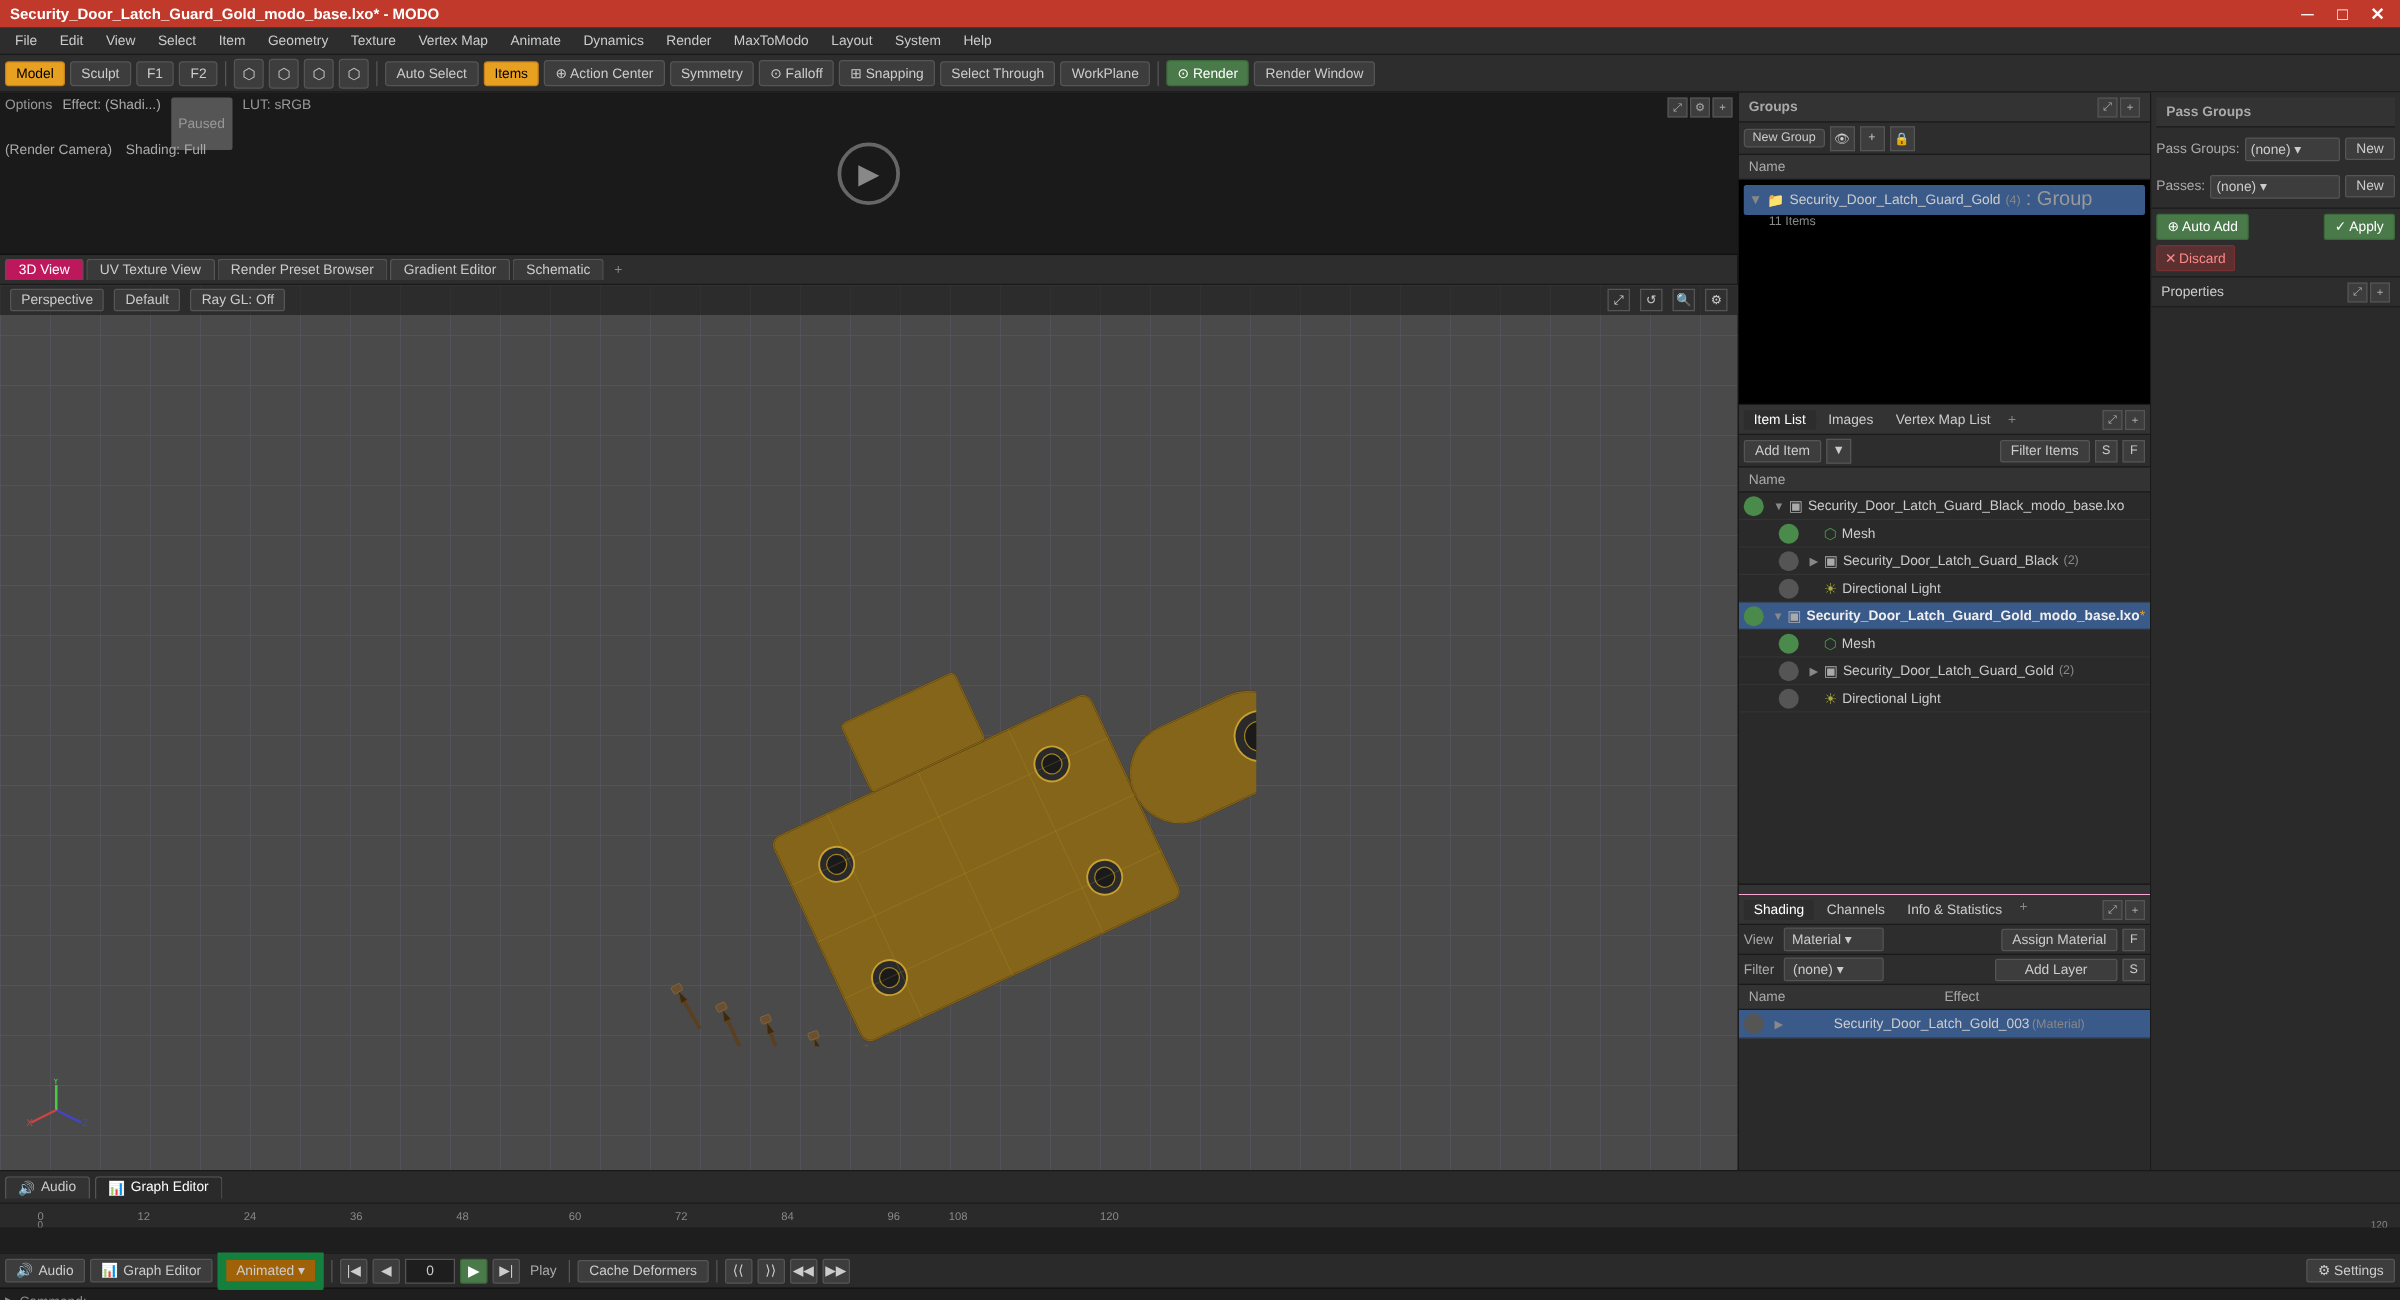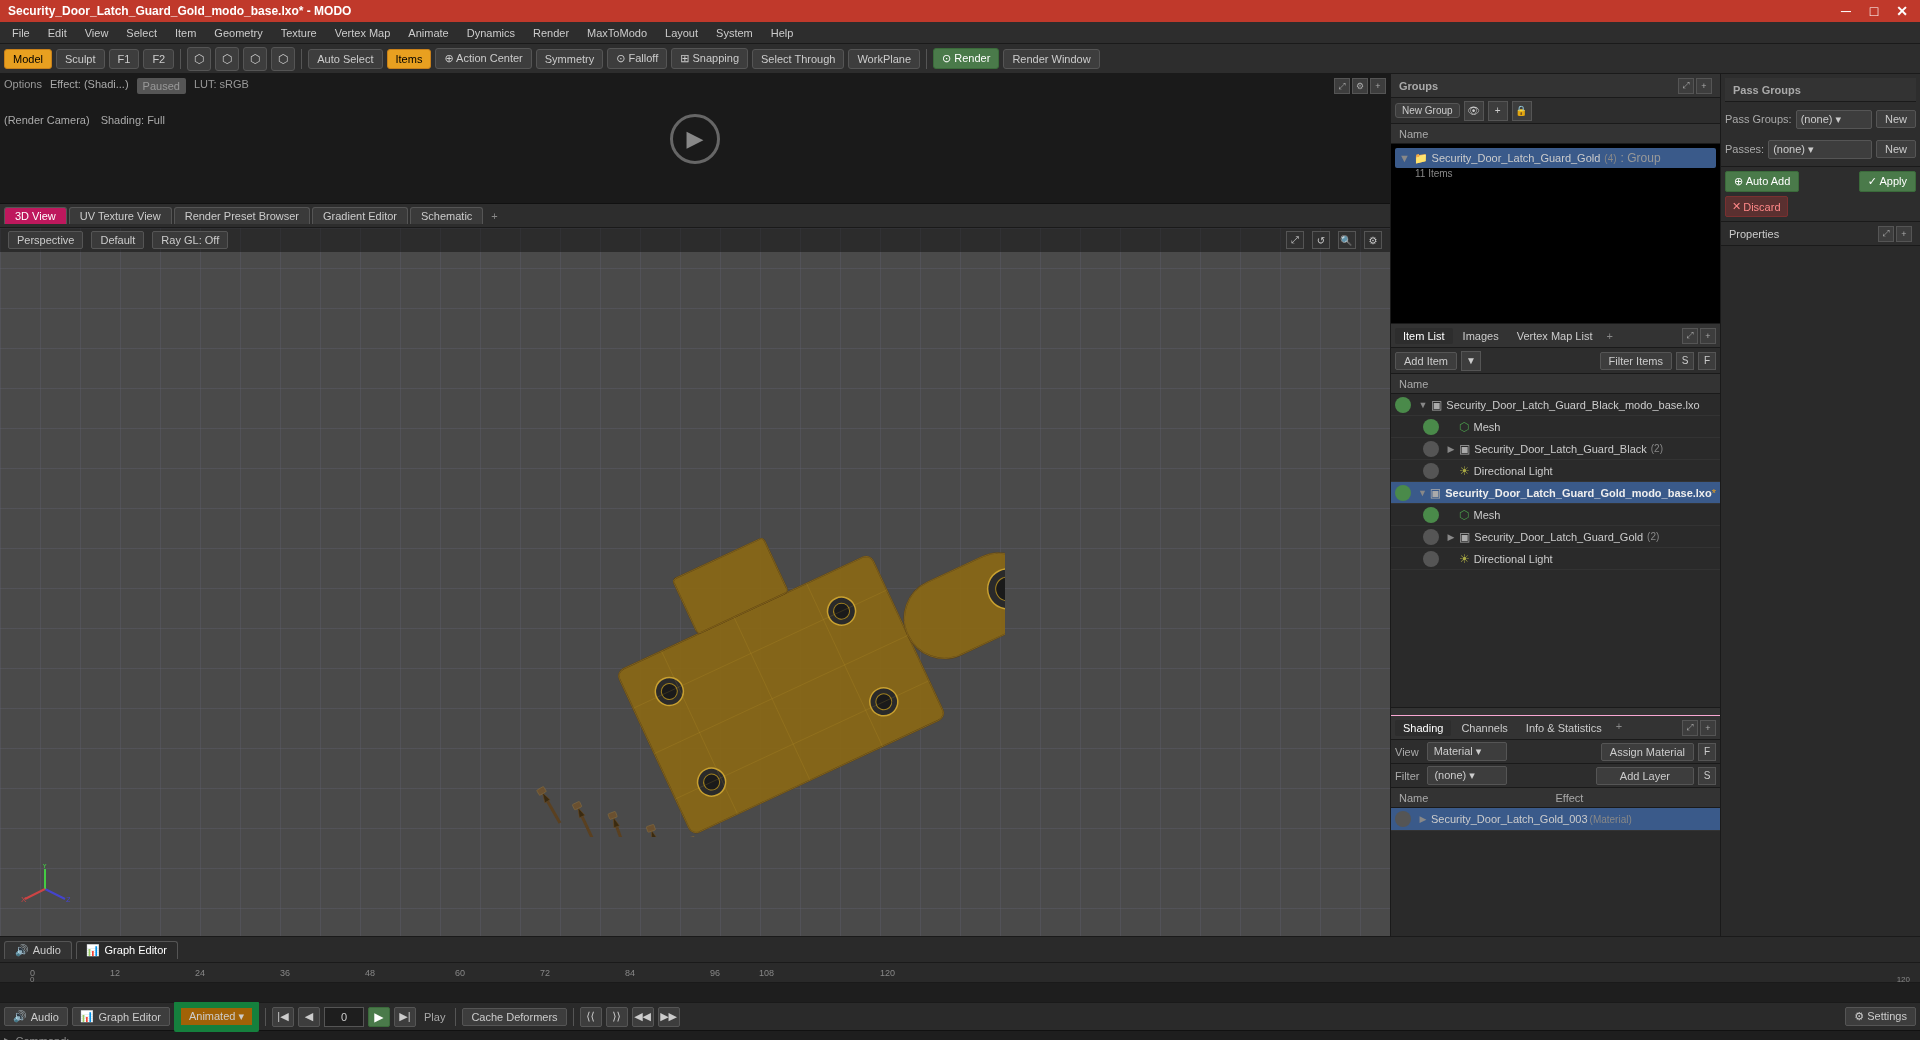--- a/index.html
+++ b/index.html
@@ -327,21 +327,21 @@
       align-items: center;
       padding: 3px 4px;
       cursor: pointer;
       border-radius: 2px;
     }
     .group-item.selected { background: #3a5a8a; }
     .group-expand { margin-right: 4px; color: #888; cursor: pointer; }
     .group-icon { margin-right: 4px; color: #888; }
     .group-name { color: #ccc; }
     .group-count { color: #888; margin-left: 4px; font-size: 10px; }
-    .group-type { color: #999; margin-left: 4px; font-size: 12px; }
+    .group-type { color: #999; margin-left: 4px; font-size: 16px; }
 
     
     #items-panel {
       flex: 1;
       border-bottom: 1px solid #f9a8d4;
       display: flex;
       flex-direction: column;
       min-height: 0;
     }
     #items-tabs {
@@ -940,21 +940,21 @@
 </div>
 
 <div style="display: flex; height: 862px;">
 
   <div id="viewport-area">
 
     <div id="preview-strip">
       <div id="preview-info">
         <span>Options</span>
         <span style="color:#aaa;">Effect: (Shadi...)</span>
-        <span style="background:#555;padding:2px 6px;border-radius:2px;">Paused</span>
+        <span style="background:#555;padding:15px 6px;border-radius:2px;">Paused</span>
         <span>LUT: sRGB</span>
       </div>
       <div style="position:absolute;top:40px;left:4px;font-size:11px;color:#aaa;">
         <span>(Render Camera)</span>
         <span style="margin-left:8px;">Shading: Full</span>
       </div>
 
       <div class="play-btn">▶</div>
 
       <div id="preview-controls" style="display:flex;gap:2px;">
@@ -1249,21 +1249,21 @@
       <div id="shading-col-header">
         <span id="shading-col-name">Name</span>
         <span id="shading-col-effect">Effect</span>
       </div>
       <div id="shading-content">
         <div class="shading-row selected">
           <div style="width:16px;height:16px;background:#555;border-radius:50%;margin-right:4px;flex-shrink:0;"></div>
           <div style="width:16px;display:flex;align-items:center;justify-content:center;">
             <span style="color:#888;font-size:9px;">▶</span>
           </div>
-          <span style="color:#ccc;font-size:11px;">Security_Door_Latch_Gold_003</span>
+          <span style="color:#ccc;font-size:11px;margin-left:36px;">Security_Door_Latch_Gold_003</span>
           <span style="color:#888;font-size:10px;margin-left:2px;">(Material)</span>
           <div style="flex:1;"></div>
         </div>
       </div>
     </div>
   </div>
 
   <div id="far-right-panel">
     <div id="pass-groups-section">
 

